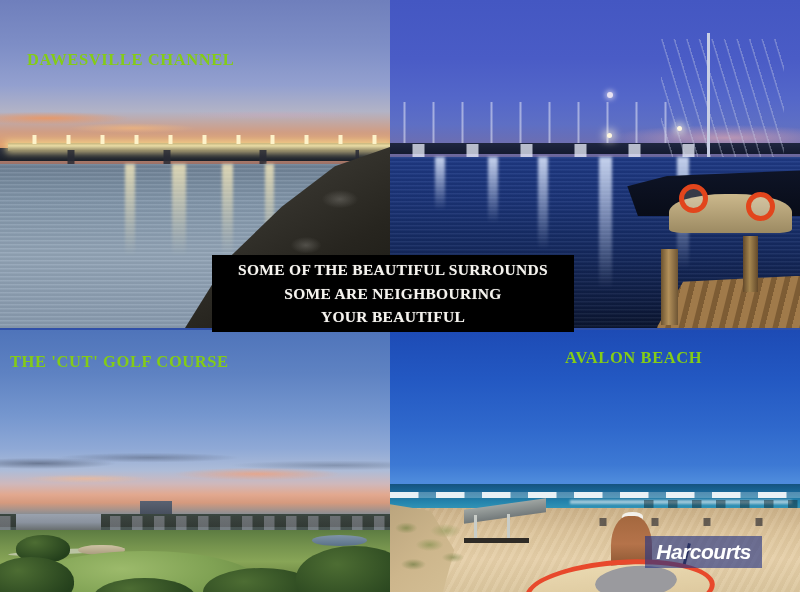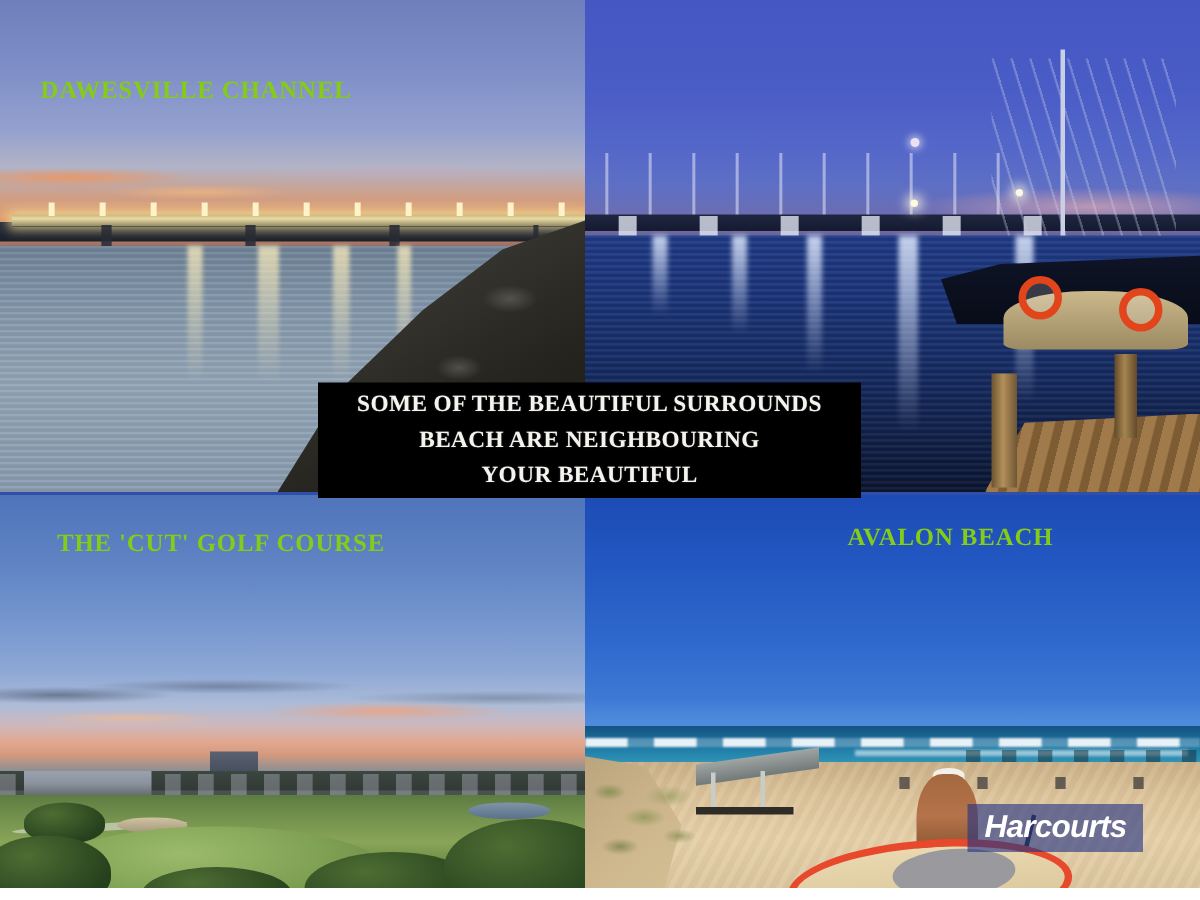--- a/index.html
+++ b/index.html
@@ -270,21 +270,21 @@
     position: absolute; right: 6%; top: 76%; width: 14%; height: 4%;
     border-radius: 50%;
     background: linear-gradient(to bottom, #7f94a8, #5a7188);
   }
   #panel-golf .cartpath {
     position: absolute; left: 2%; top: 81%; width: 30%; height: 2%;
     background: rgba(220,218,206,.65);
     border-radius: 50%;
     transform: rotate(-3deg);
   }
-  #cap-golf { left: 38px; top: 352px; }
+  #cap-golf { left: 10px; top: 352px; }
 
   
   #panel-beach {
     left: 390px; top: 330px; width: 410px; height: 270px;
     background: linear-gradient(to bottom,
       #1d4bb5 0%, #2358c2 18%, #2f68cc 36%, #3d79d4 50%, #4e8bdc 56%);
   }
   #panel-beach .ocean {
     position: absolute; left: 0; right: 0; top: 57%; height: 11%;
     background: linear-gradient(to bottom, #15537f 0%, #1a6a9a 30%, #2586ae 62%, #3fa0bd 100%);
@@ -514,18 +514,18 @@
     <div class="paddle"></div>
     <div class="board"></div>
     <div class="board-pad"></div>
   </div>
   <div class="caption" id="cap-beach" style="left:565px;top:348px;">AVALON BEACH</div>
 
   <div class="watermark">Harcourts</div>
 
   <div id="headline-block">
     <div class="hl">SOME OF THE BEAUTIFUL SURROUNDS</div>
-    <div class="hl">BEACH ARE NEIGHBOURING</div>
+    <div class="hl">SOME ARE NEIGHBOURING</div>
     <div class="hl">YOUR BEAUTIFUL</div>
   </div>
 
   <div class="bottom-strip"></div>
 </div>
 
 </body></html>

